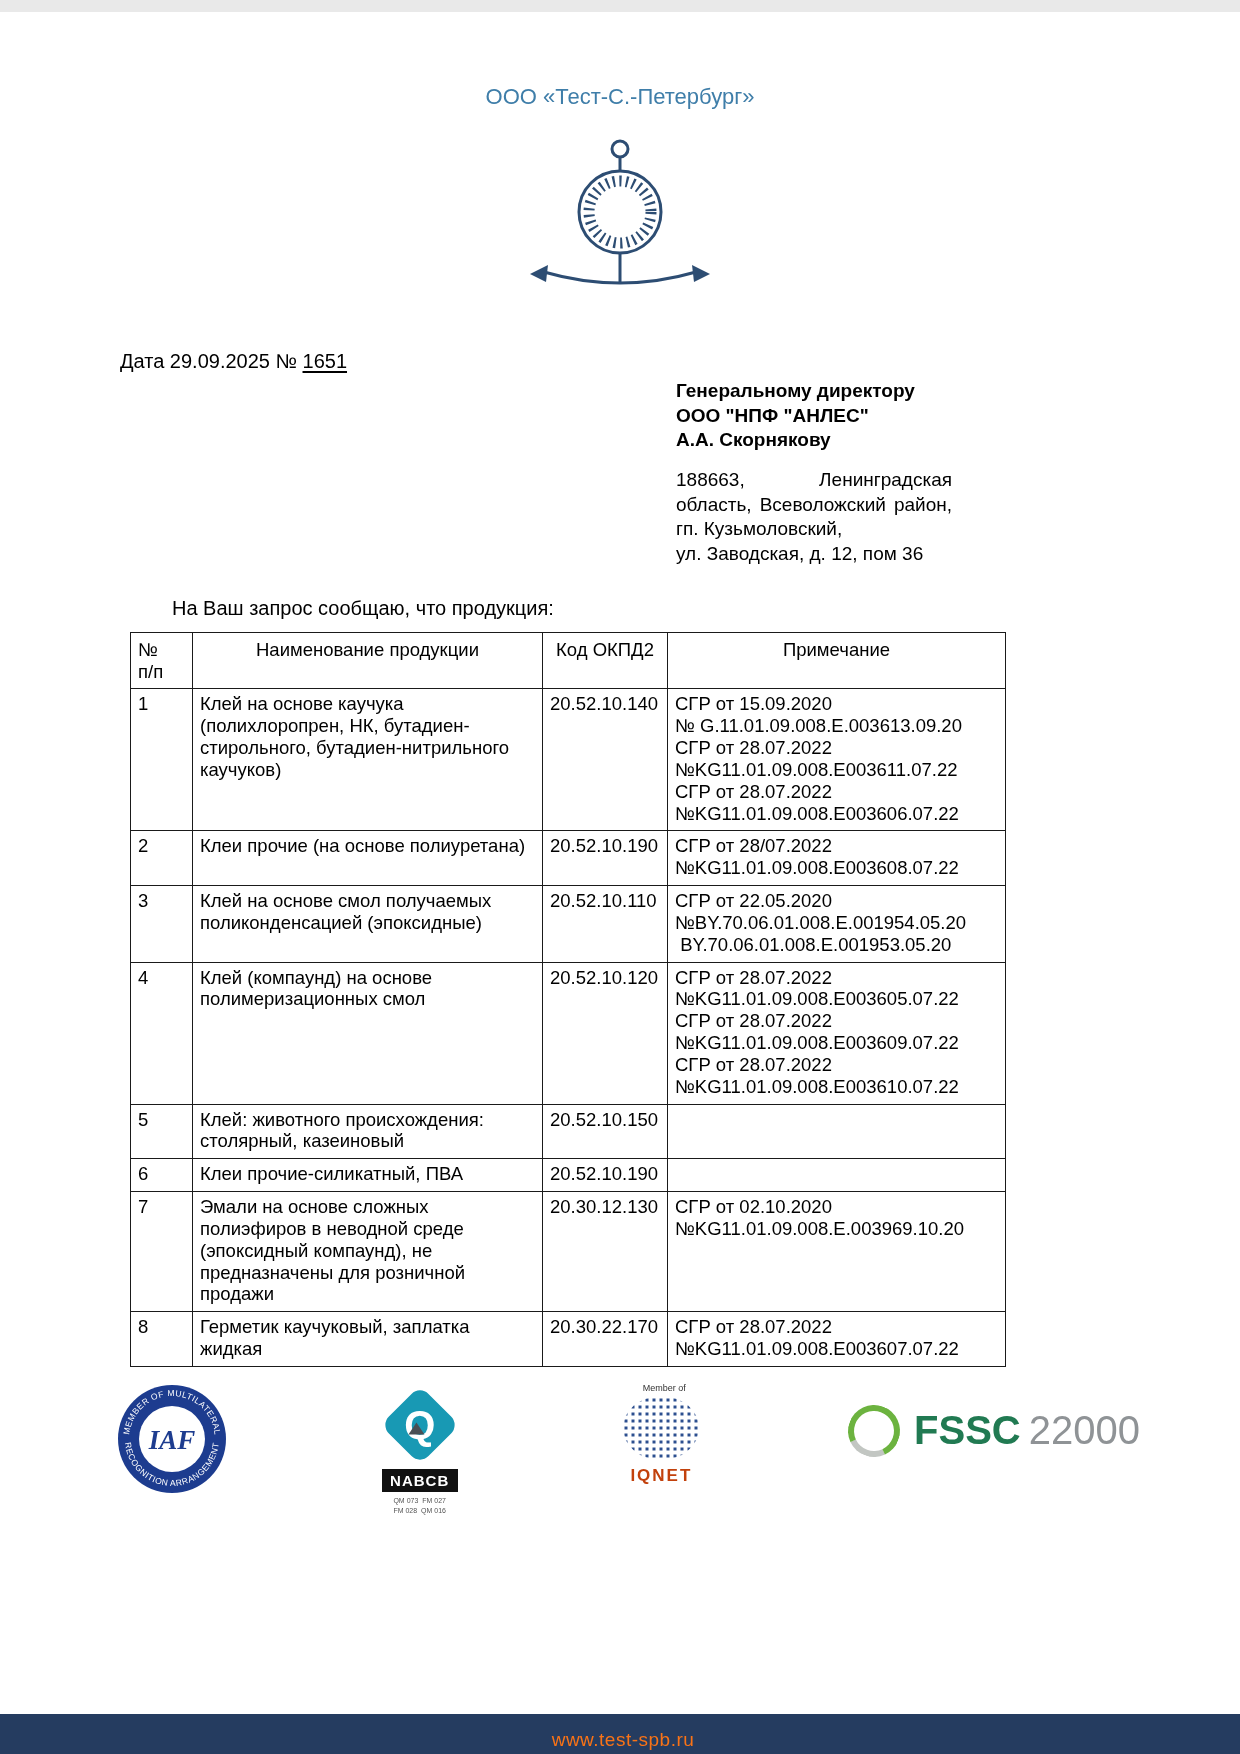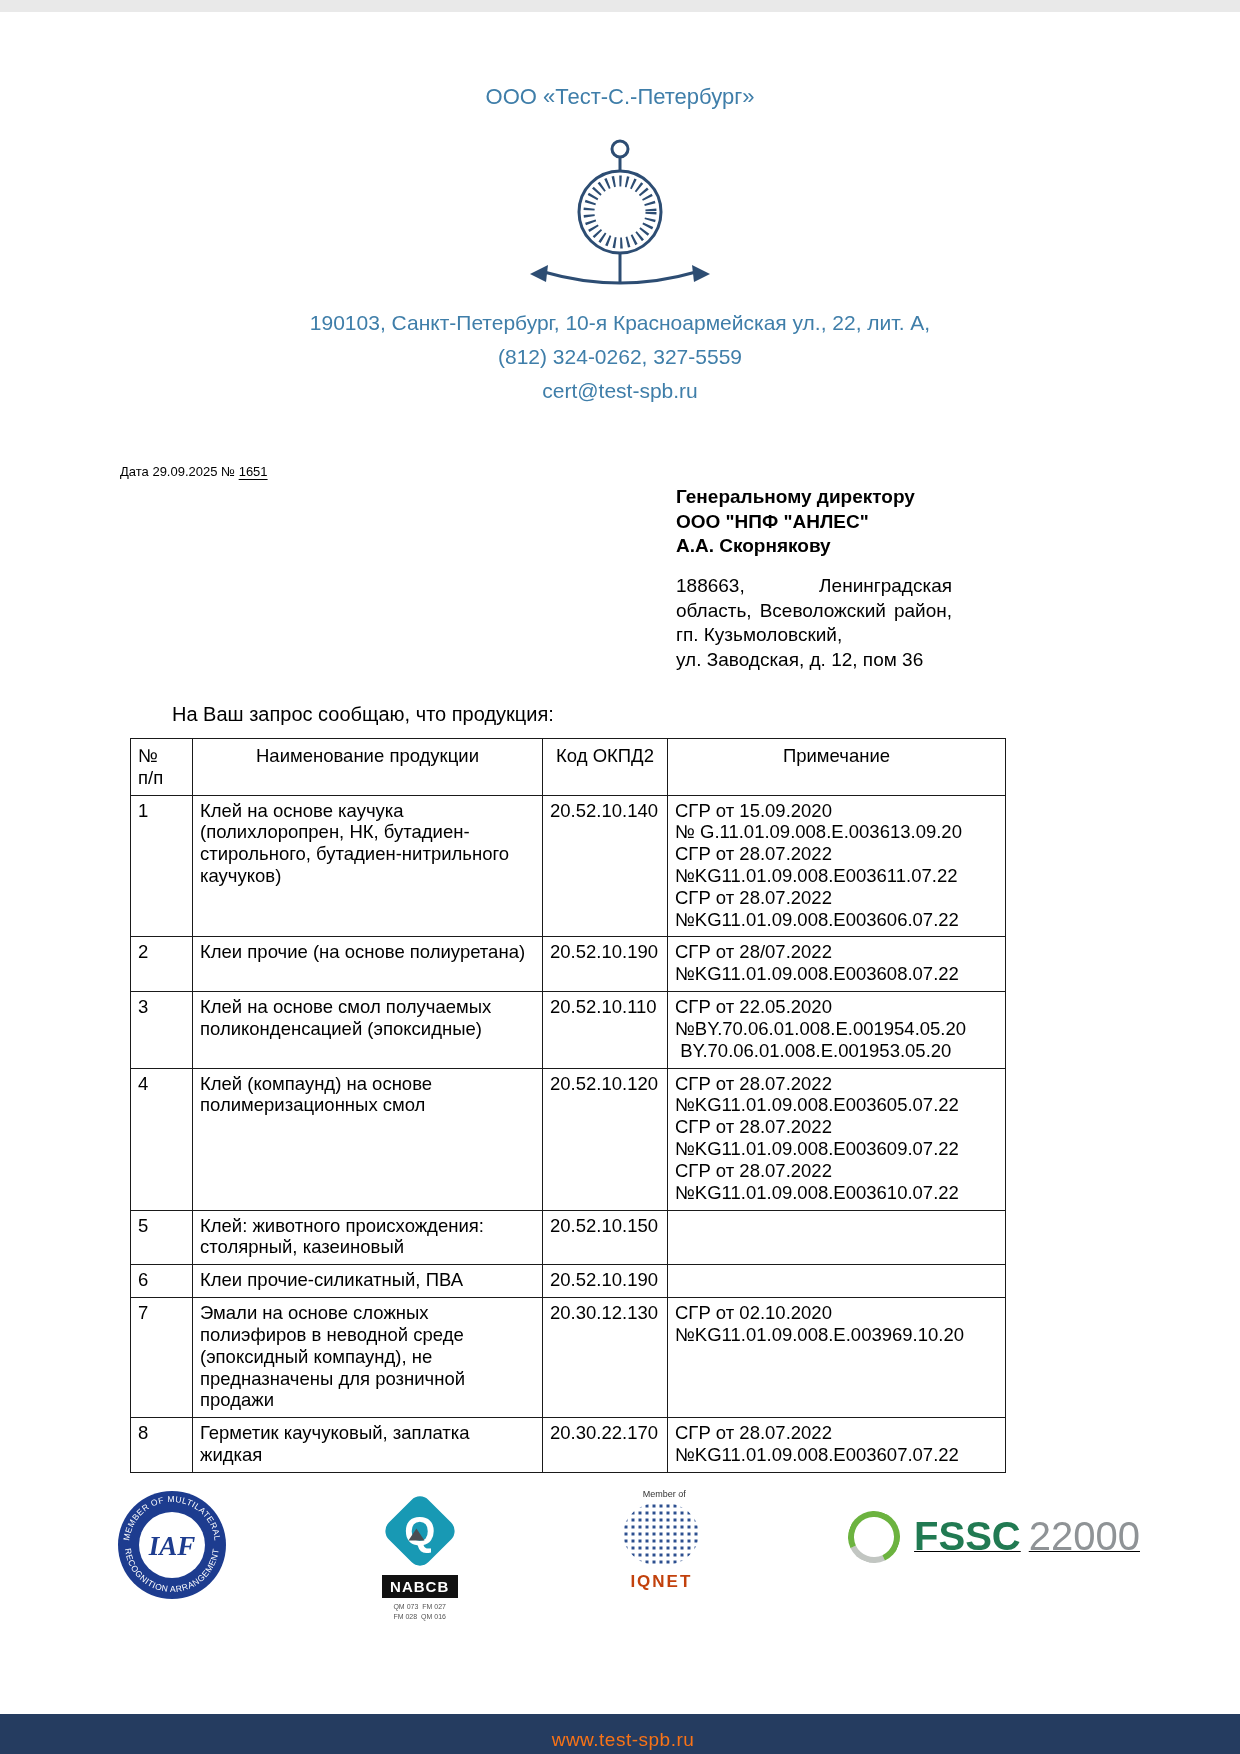--- a/index.html
+++ b/index.html
@@ -10,21 +10,21 @@
     font-family:"Liberation Sans","DejaVu Sans",sans-serif;
   }
 
   
   .letterhead { padding-top:72px; text-align:center; color:#3f7ea9; }
   .company-name { font-size:22px; }
   .logo-wrap { margin:26px auto 12px; width:200px; height:158px; }
   .contact { font-size:21px; line-height:1.62; }
 
   
-  .dateline { margin:56px 0 0 120px; font-size:13px; }
+  .dateline { margin:56px 0 0 120px; font-size:20px; }
   .doc-number { text-decoration:underline; text-underline-offset:3px; }
 
   .recipient { margin:6px 0 0 676px; width:276px; font-size:19px; }
   .r-bold { font-weight:bold; line-height:1.3; }
   .r-addr { margin-top:15px; line-height:1.3; }
   .addr-line.justify { text-align:justify; text-align-last:justify; }
 
   .intro { margin:30px 0 0 172px; font-size:20px; }
 
   
@@ -53,21 +53,21 @@
     width:76px; margin:0 auto; padding:3px 0; }
   .nabcb-small { font-size:7px; color:#555; margin-top:4px; line-height:1.4; }
 
   .logo-iqnet { width:100px; text-align:center; }
   .iqnet-member { font-size:9px; color:#333; text-align:center; margin-left:6px; }
   .iqnet-globe { width:76px; height:64px; margin:3px auto 6px; border-radius:50%;
     background-image:radial-gradient(#2c4f8f 1.5px, rgba(0,0,0,0) 1.6px);
     background-size:7px 7px; background-position:center; }
   .iqnet-label { font-size:17px; font-weight:bold; color:#c2410c; letter-spacing:2px; }
 
-  .logo-fssc { display:flex; align-items:center; gap:14px; margin-top:22px;text-decoration:underline; }
+  .logo-fssc { display:flex; align-items:center; gap:14px; margin-top:22px; }
   .fssc-swoosh { width:52px; height:52px; border-radius:50%;
     border:6px solid #6cb33f; border-bottom-color:#c2c6c2; transform:rotate(20deg); }
   .fssc-name { font-size:40px; font-weight:bold; color:#217a52; }
   .fssc-number { font-size:40px; color:#8f9396; margin-left:8px; font-weight:normal; }
 
   
   .bottombar { position:absolute; left:0; bottom:0; width:100%; height:52px; background:#253c60;
     color:#f97316; display:flex; align-items:center; justify-content:center; font-size:19px; letter-spacing:0.5px;padding-left:6px; }
 </style>
 </head>
@@ -86,25 +86,20 @@
           <circle cx="100" cy="76" r="41"></circle>
           <circle cx="100" cy="76" r="31" stroke-width="11" stroke-dasharray="2.2 4.4"></circle>
           <line x1="100" y1="117" x2="100" y2="146"></line>
           <path d="M 24 136 Q 100 158 176 136"></path>
         </g>
         <polygon points="10,138 28,129 26,146" fill="#2d4d73"></polygon>
         <polygon points="190,138 172,129 174,146" fill="#2d4d73"></polygon>
       </svg>
     </div>
 
-    <div class="contact">
-      <div>190103, Санкт-Петербург, 10-я Красноармейская ул., 22, лит. А,</div>
-      <div>(812) 324-0262, 327-5559</div>
-      <div>cert@test-spb.ru</div>
-    </div>
   </header>
 
   <div class="dateline">
     <span>Дата 29.09.2025 №</span>
     <span class="doc-number">1651</span>
   </div>
 
   <div class="recipient">
     <div class="r-bold">Генеральному директору</div>
     <div class="r-bold">ООО "НПФ "АНЛЕС"</div>

